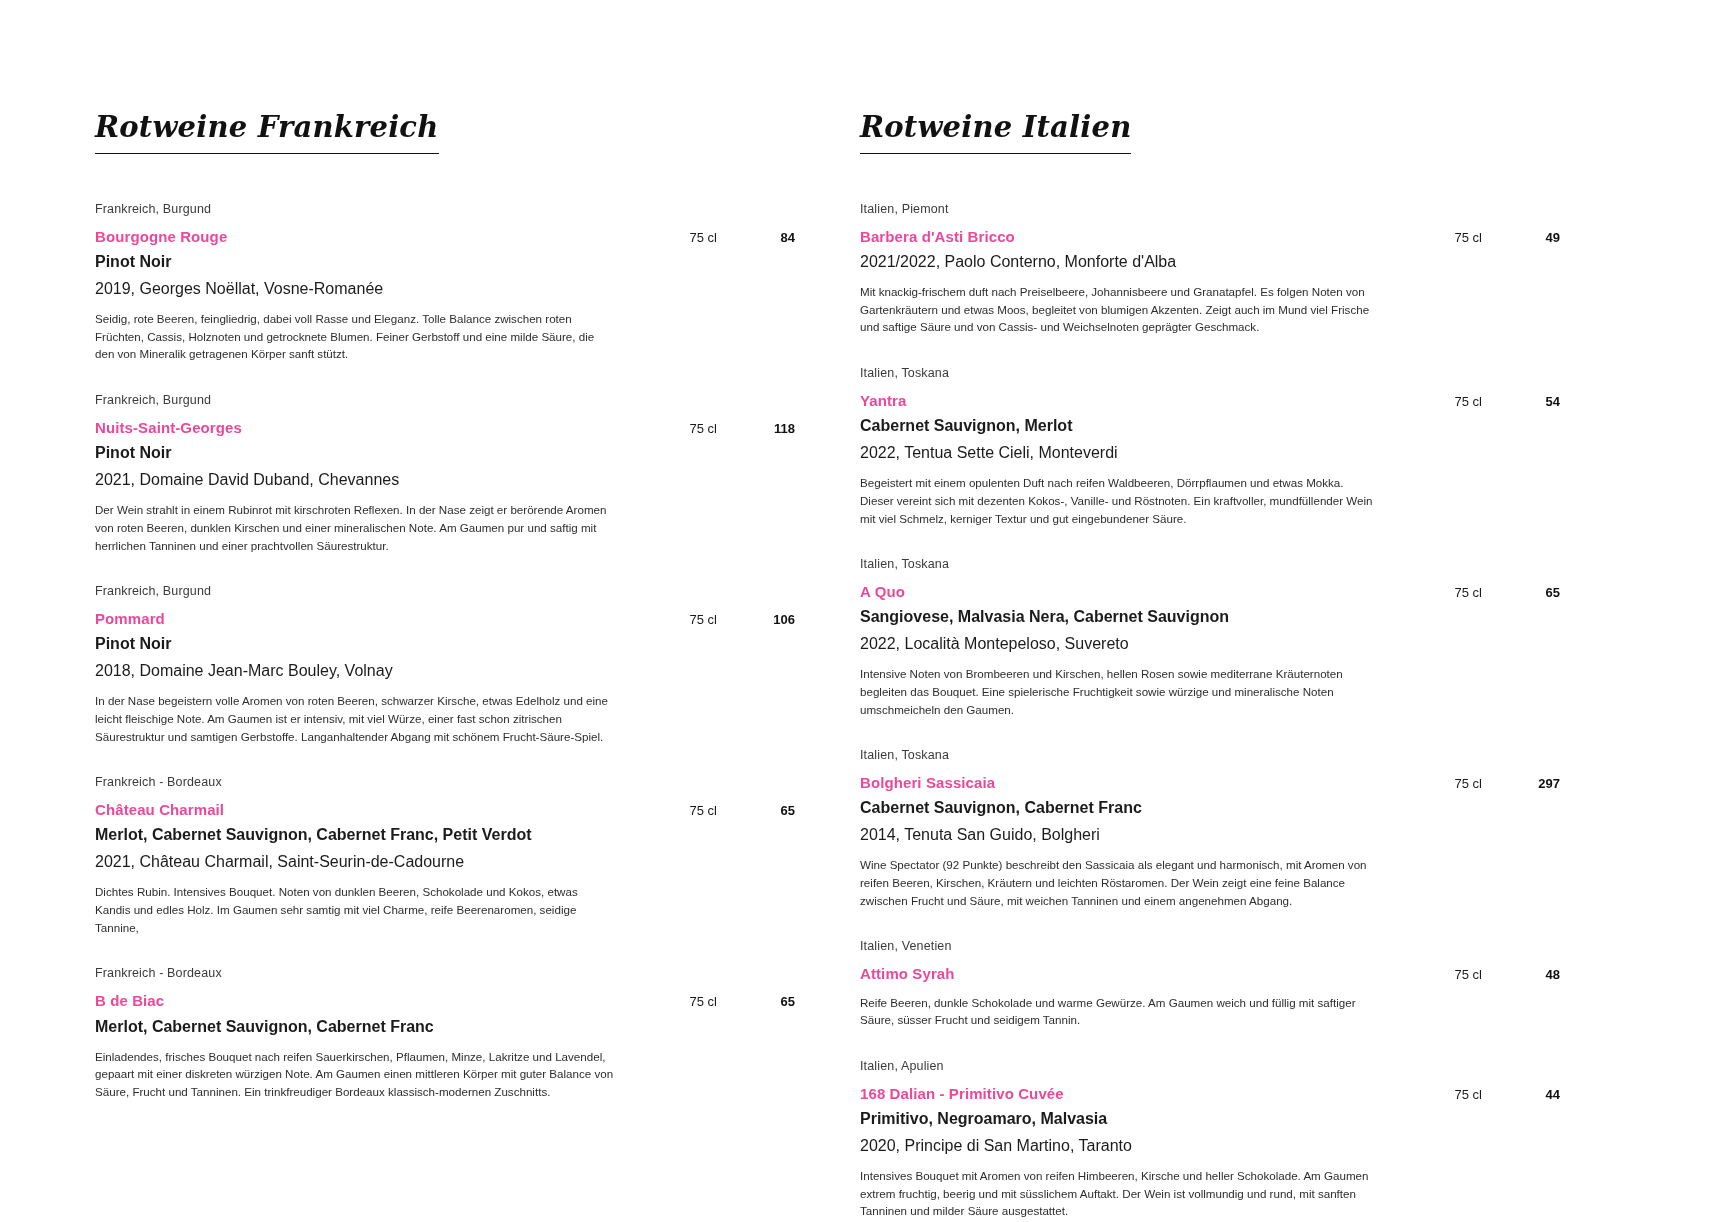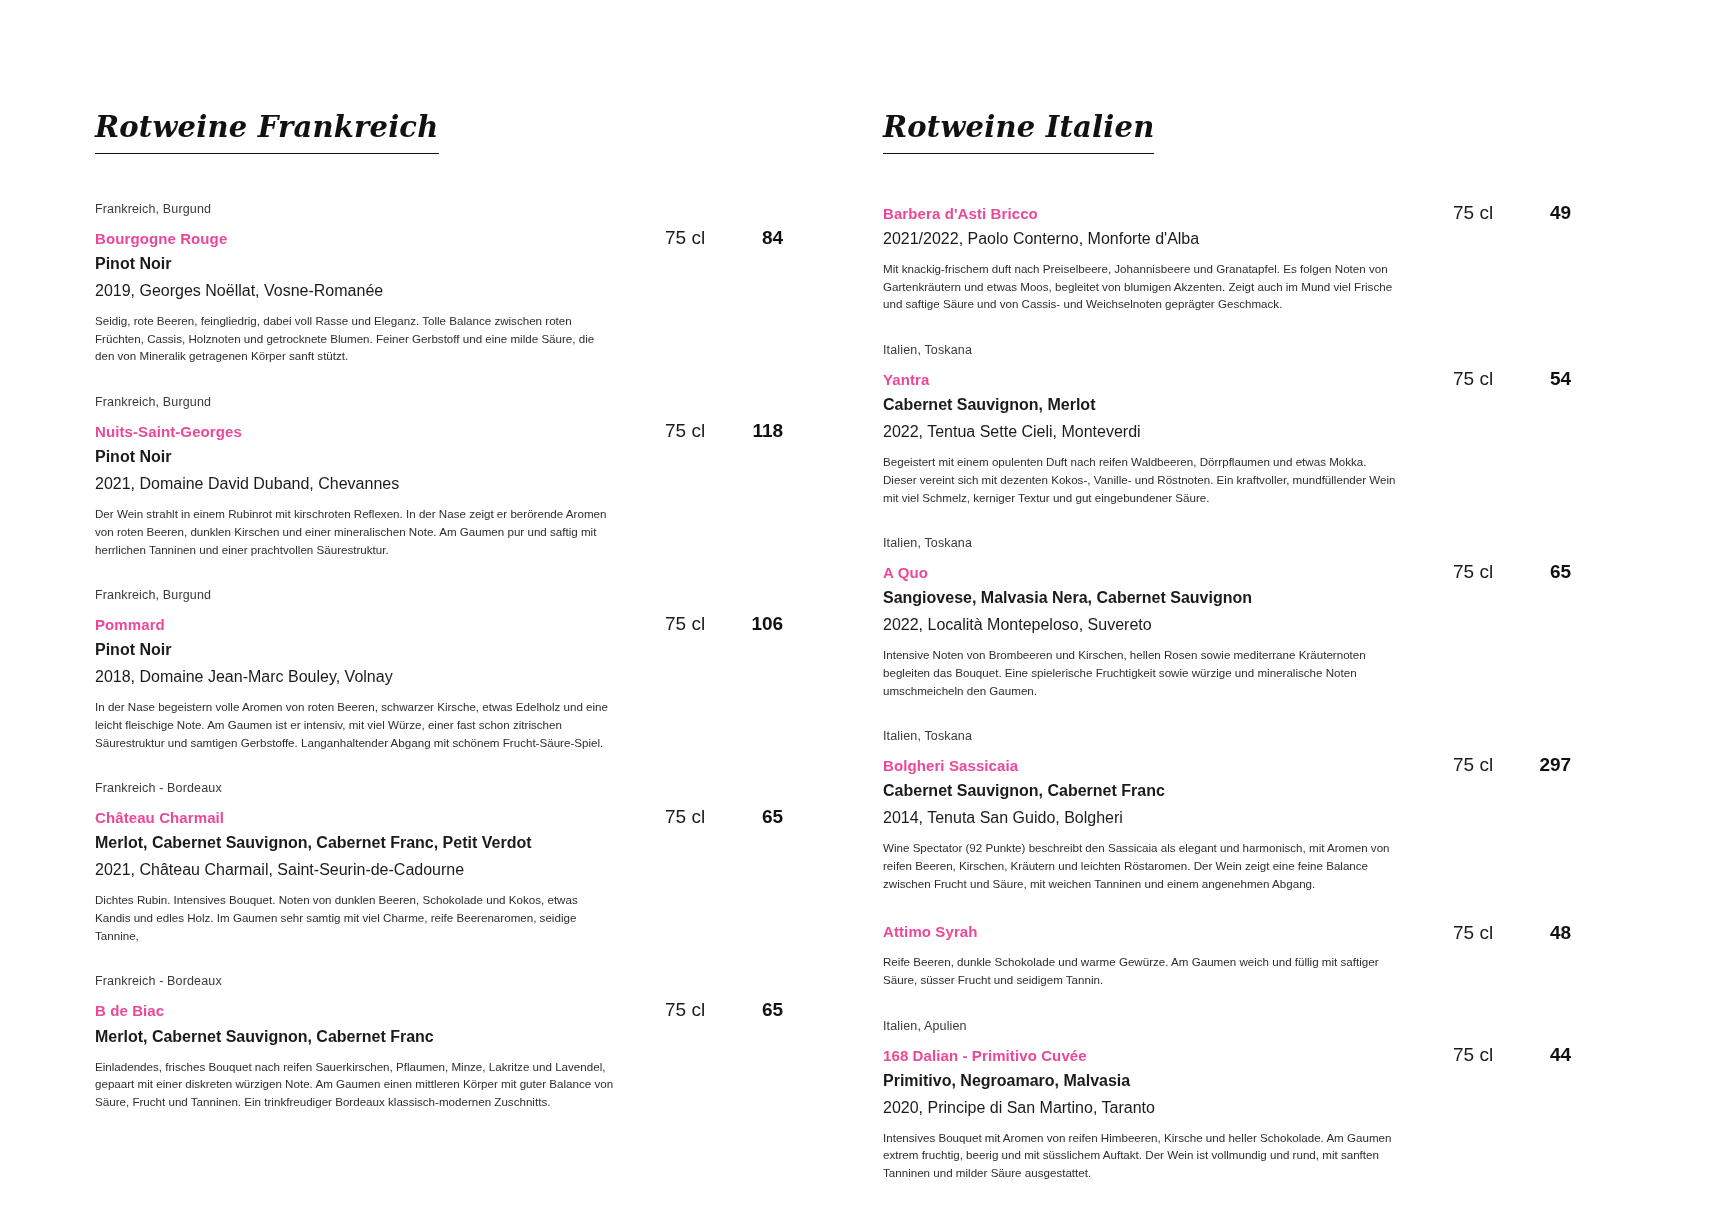--- a/index.html
+++ b/index.html
@@ -11,21 +11,21 @@
     font-family: "Liberation Sans", sans-serif;
     color: #1b1b1b;
     overflow: hidden;
   }
   .page {
     position: relative;
     width: 1729px;
     height: 1012px;
     padding: 110px 95px 0 95px;
     display: flex;
-    gap: 88px;
+    gap: 65px;
   }
   .column {
     width: 700px;
     flex: 0 0 700px;
   }
   .section-title {
     font-family: "DejaVu Serif", "Liberation Serif", serif;
     font-style: italic;
     font-weight: 700;
     font-size: 29px;
@@ -72,23 +72,23 @@
   .entry-desc {
     font-size: 11.6px;
     line-height: 1.52;
     color: #2d2d2d;
     margin-top: 9px;
     max-width: 520px;
   }
   .entry-price {
     flex: 0 0 150px;
     display: flex;
-    justify-content: flex-start;
+    justify-content: flex-end;
     gap: 44px;
-    font-size: 19px;
+    font-size: 13px;
     white-space: nowrap;
     padding-left: 20px;
   }
   .price-size { color: #1b1b1b; font-weight: 400; }
   .price-value { font-weight: 700; color: #111; min-width: 34px; text-align: right; }
 
   
   .col-right .entry-desc { max-width: 520px; }
   .col-right .entry-price { flex: 0 0 150px; }
 
@@ -182,20 +182,21 @@
       </div>
 
     </div>
   </div>
 
   <div class="column col-right">
     <h1 class="section-title">Rotweine Italien</h1>
     <div>
 
       <div class="entry">
+        <div class="entry-region">Italien, Piemont</div>
         <div class="entry-row">
           <div class="entry-main">
             <div class="entry-name">Barbera d'Asti Bricco</div>
             <div class="entry-producer">2021/2022, Paolo Conterno, Monforte d'Alba</div>
           </div>
           <div class="entry-price">
             <span class="price-size">75 cl</span>
             <span class="price-value">49</span>
           </div>
         </div>
@@ -244,20 +245,21 @@
           </div>
           <div class="entry-price">
             <span class="price-size">75 cl</span>
             <span class="price-value">297</span>
           </div>
         </div>
         <div class="entry-desc">Wine Spectator (92 Punkte) beschreibt den Sassicaia als elegant und harmonisch, mit Aromen von reifen Beeren, Kirschen, Kräutern und leichten Röstaromen. Der Wein zeigt eine feine Balance zwischen Frucht und Säure, mit weichen Tanninen und einem angenehmen Abgang.</div>
       </div>
 
       <div class="entry">
+        <div class="entry-region">Italien, Venetien</div>
         <div class="entry-row">
           <div class="entry-main">
             <div class="entry-name">Attimo Syrah</div>
           </div>
           <div class="entry-price price-align-mid">
             <span class="price-size">75 cl</span>
             <span class="price-value">48</span>
           </div>
         </div>
         <div class="entry-desc">Reife Beeren, dunkle Schokolade und warme Gewürze. Am Gaumen weich und füllig mit saftiger Säure, süsser Frucht und seidigem Tannin.</div>

